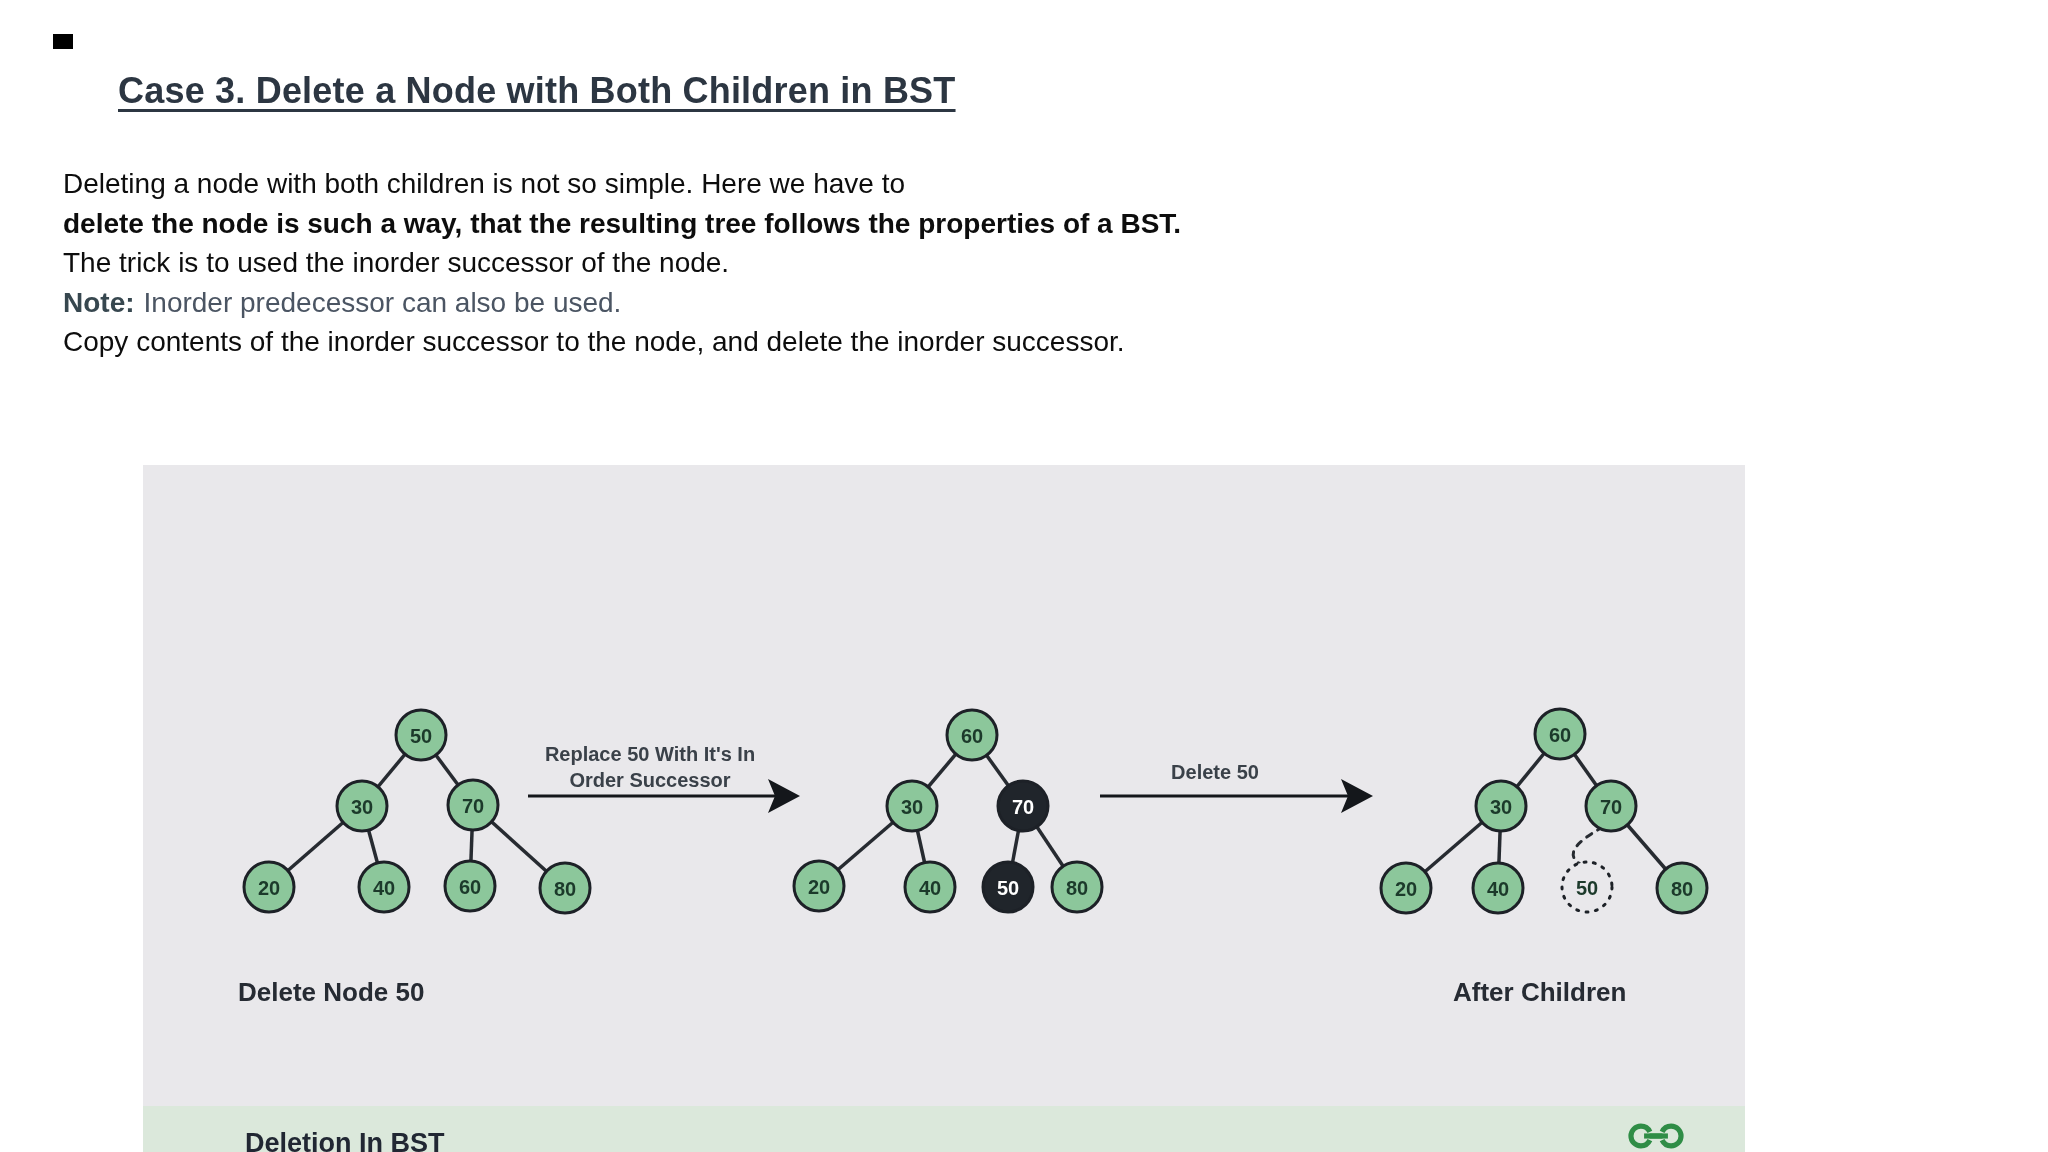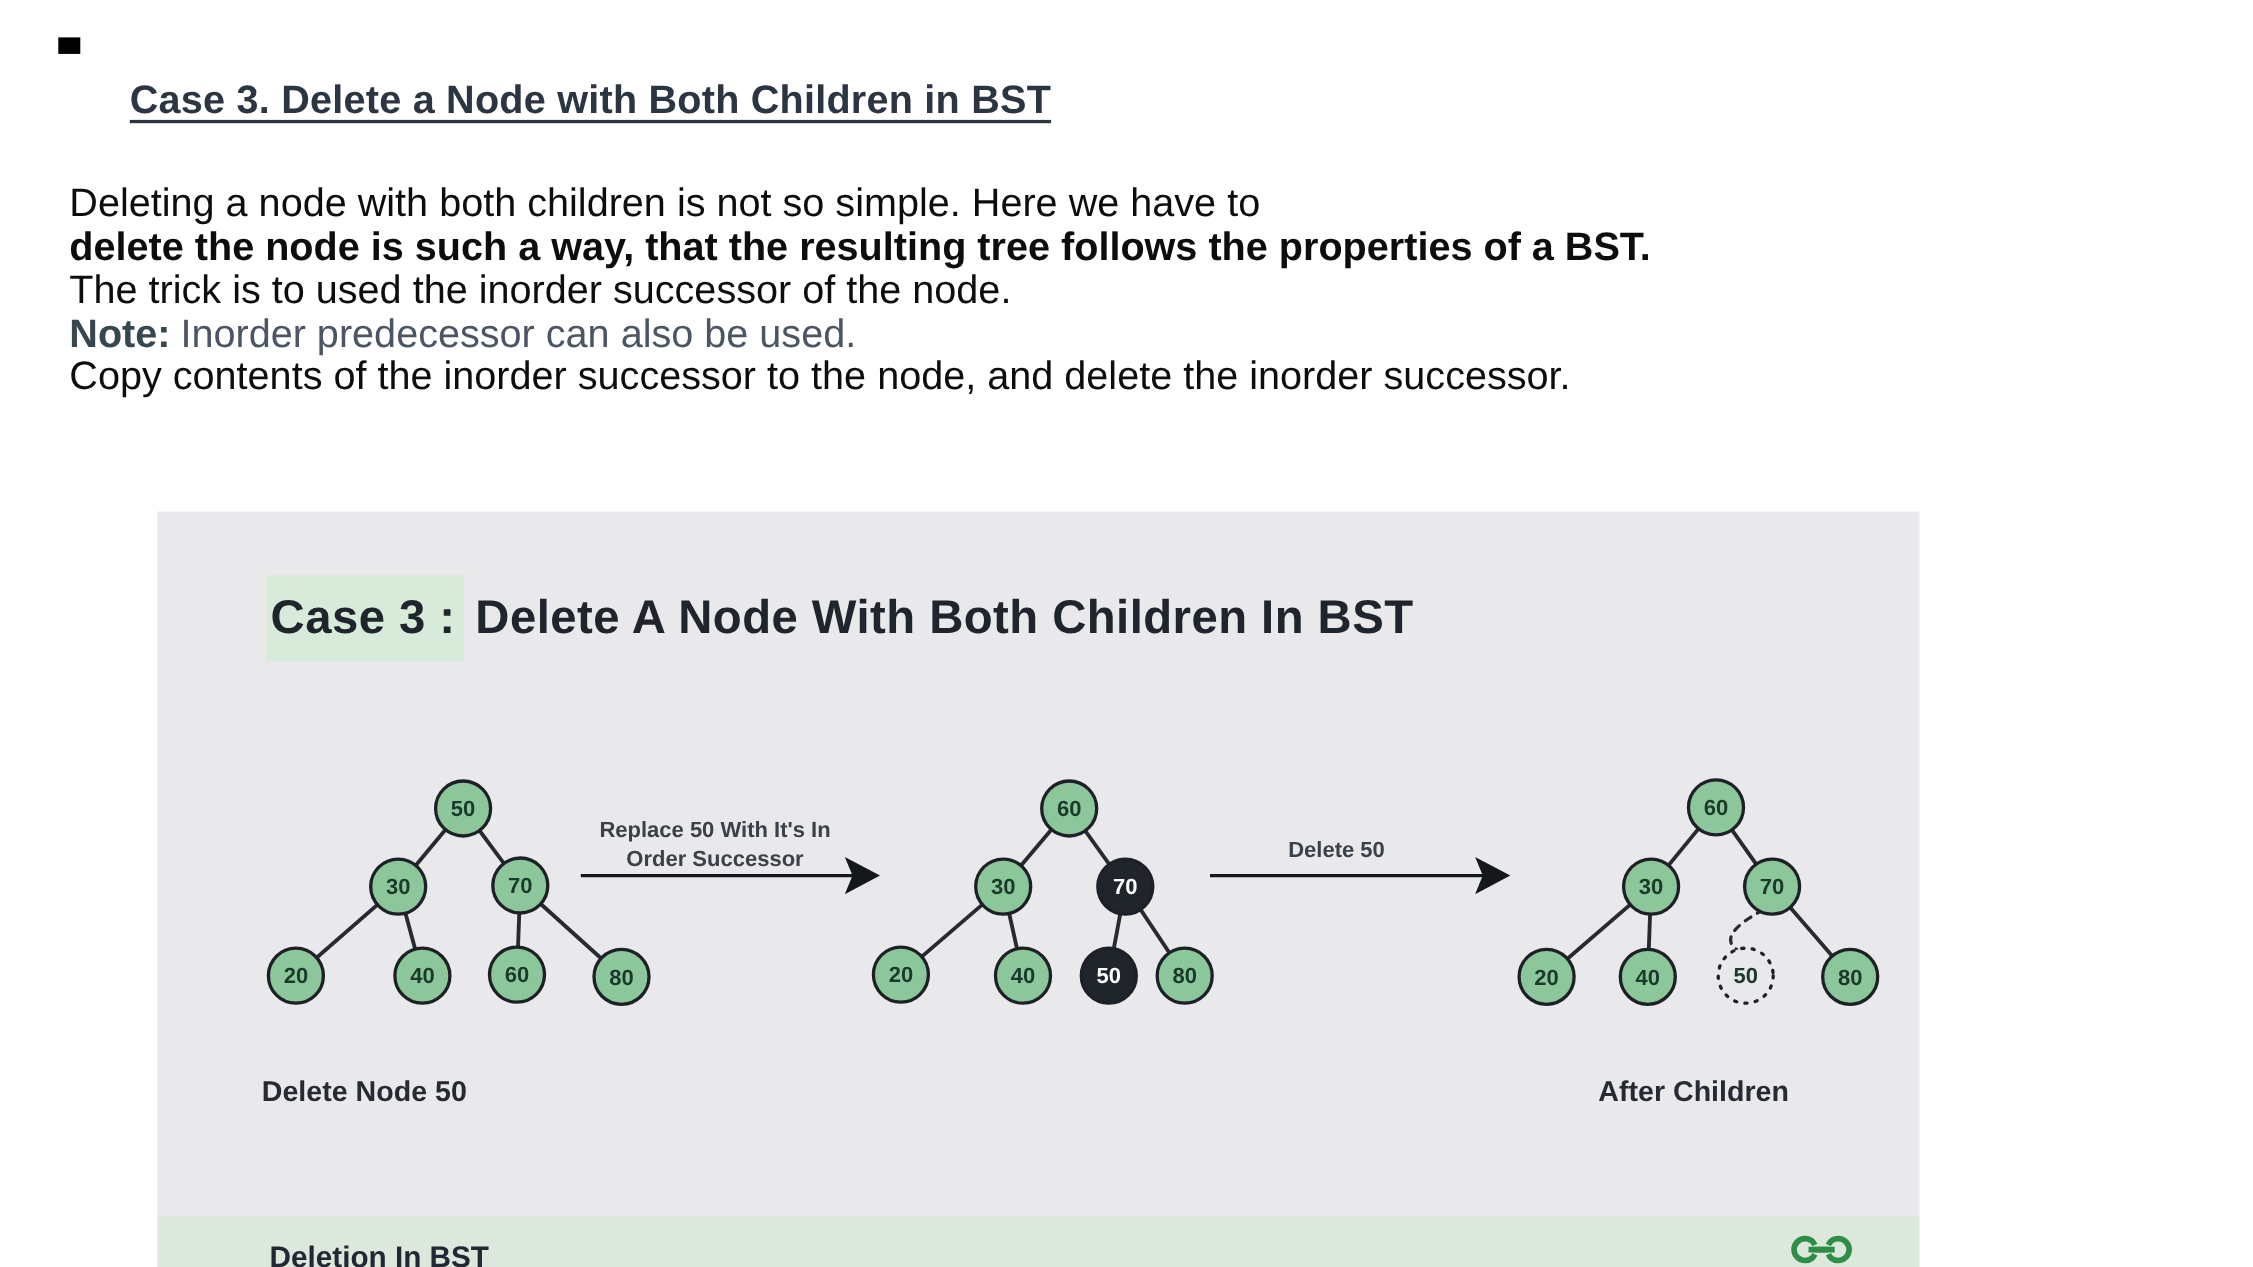--- a/index.html
+++ b/index.html
@@ -4,21 +4,21 @@
 <style>
   html,body{margin:0;padding:0;background:#ffffff;width:2048px;height:1152px;overflow:hidden;
     font-family:"Liberation Sans", sans-serif;}
   .page{position:relative;width:2048px;height:1152px;background:#ffffff;margin-top:28px;}
 
   .cursor-mark{position:absolute;left:53px;top:6px;width:20px;height:15px;background:#000;}
 
   .doc-heading{position:absolute;left:118px;top:42px;font-size:36px;font-weight:bold;color:#2c3642;
     text-decoration:underline;text-decoration-thickness:3px;text-underline-offset:6px;letter-spacing:0.2px;}
 
-  .doc-body{position:absolute;left:63px;top:136px;font-size:36px;color:#0d0d0d;line-height:39.5px;white-space:nowrap;}
+  .doc-body{position:absolute;left:63px;top:136px;font-size:28px;color:#0d0d0d;line-height:39.5px;white-space:nowrap;}
   .doc-body .bold-line{font-weight:bold;text-align:right;}
   .note-label{font-weight:bold;color:#37474f;}
   .note-text{color:#4b5563;margin-left:9px;}
 
   .figure{position:absolute;left:143px;top:437px;width:1602px;height:715px;background:#E9E8EB;overflow:hidden;}
 
   .fig-title{position:absolute;left:99px;top:72px;font-size:43px;font-weight:bold;color:#20252d;
     letter-spacing:0.4px;white-space:nowrap;}
   .fig-title .hl{background:#D8EAD9;padding:14px 8px 16px 4px;}
   .fig-title .rest{margin-left:10px;}
@@ -118,23 +118,20 @@
         <text x="1539" y="424" text-anchor="middle" dominant-baseline="central" font-size="20" font-weight="bold" fill="#1C3A2B" font-family="Liberation Sans, sans-serif">80</text>
         <line x1="385" y1="331" x2="639" y2="331" stroke="#14171B" stroke-width="3"></line>
         <polygon points="657,331 625,314 632,331 625,348" fill="#14171B"></polygon>
         <text x="507" y="296" text-anchor="middle" font-size="20" font-weight="bold" fill="#3A4149" font-family="Liberation Sans, sans-serif">Replace 50 With It's In</text>
         <text x="507" y="322" text-anchor="middle" font-size="20" font-weight="bold" fill="#3A4149" font-family="Liberation Sans, sans-serif">Order Successor</text>
         <line x1="957" y1="331" x2="1212" y2="331" stroke="#14171B" stroke-width="3"></line>
         <polygon points="1230,331 1198,314 1205,331 1198,348" fill="#14171B"></polygon>
         <text x="1072" y="314" text-anchor="middle" font-size="20" font-weight="bold" fill="#3A4149" font-family="Liberation Sans, sans-serif">Delete 50</text>
       </svg>
 
-    <div class="fig-title">
-      <span class="hl">Case 3 :</span><span class="rest">Delete A Node With Both Children In BST</span>
-    </div>
 
     <div class="fig-caption cap-left">Delete Node 50</div>
     <div class="fig-caption cap-right">After Children</div>
 
     <div class="fig-footer">
       <div class="footer-label">Deletion In BST</div>
       <svg class="footer-logo" viewBox="0 0 78 38">
         <g id="gfg-logo">
             <circle cx="20" cy="19" r="12.5" fill="none" stroke="#2F8D46" stroke-width="6.5" pathLength="100" stroke-dasharray="86 14" stroke-dashoffset="-7"></circle>
             <circle cx="58" cy="19" r="12.5" fill="none" stroke="#2F8D46" stroke-width="6.5" pathLength="100" stroke-dasharray="86 14" stroke-dashoffset="-57"></circle>

